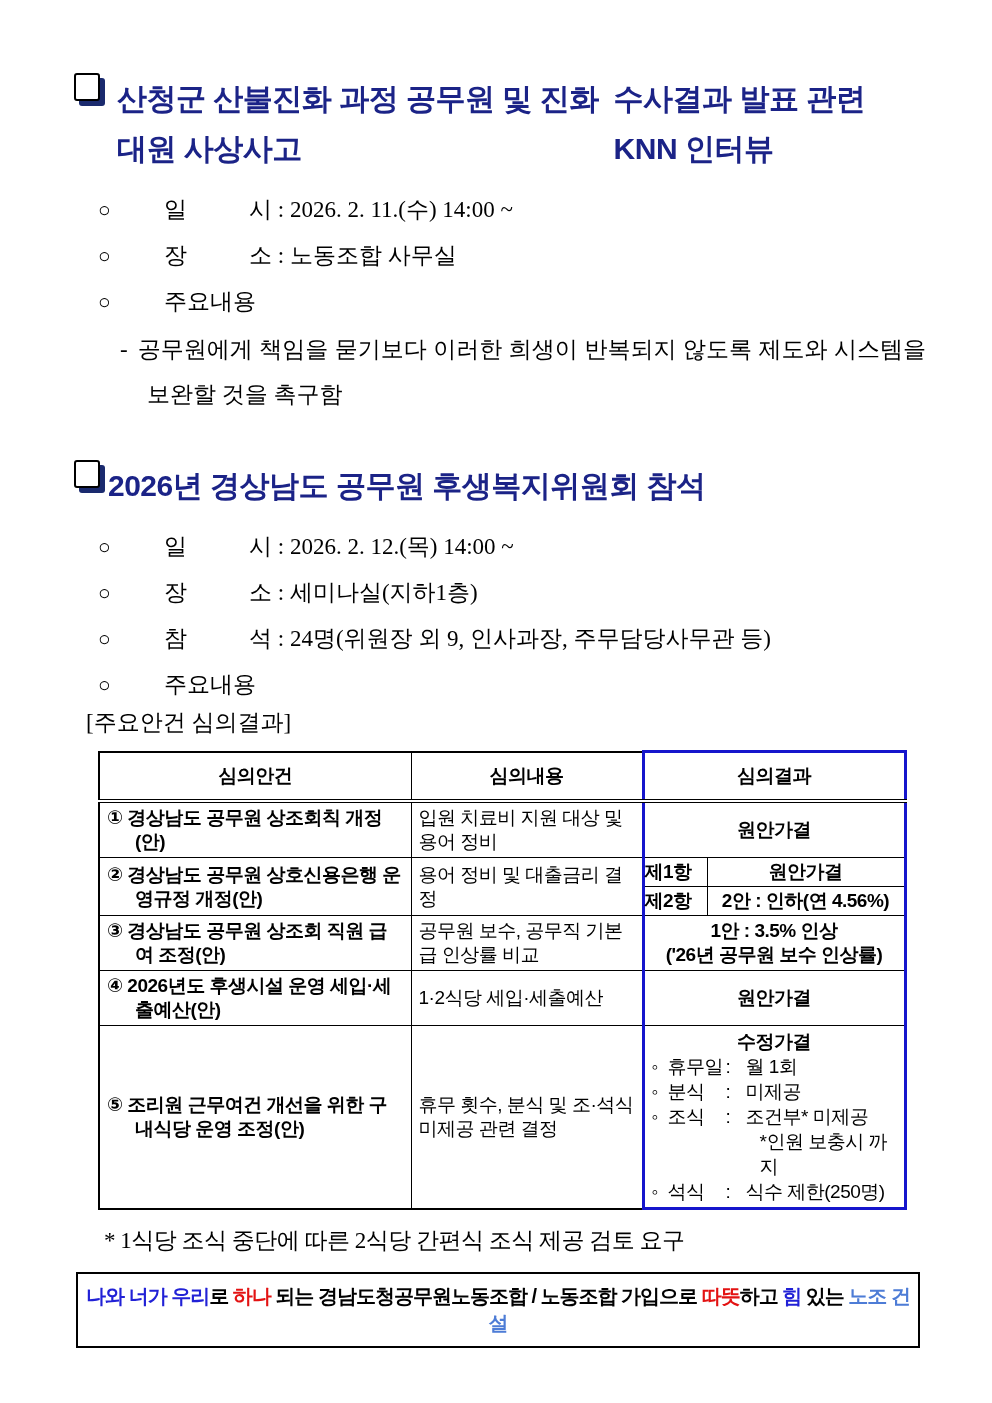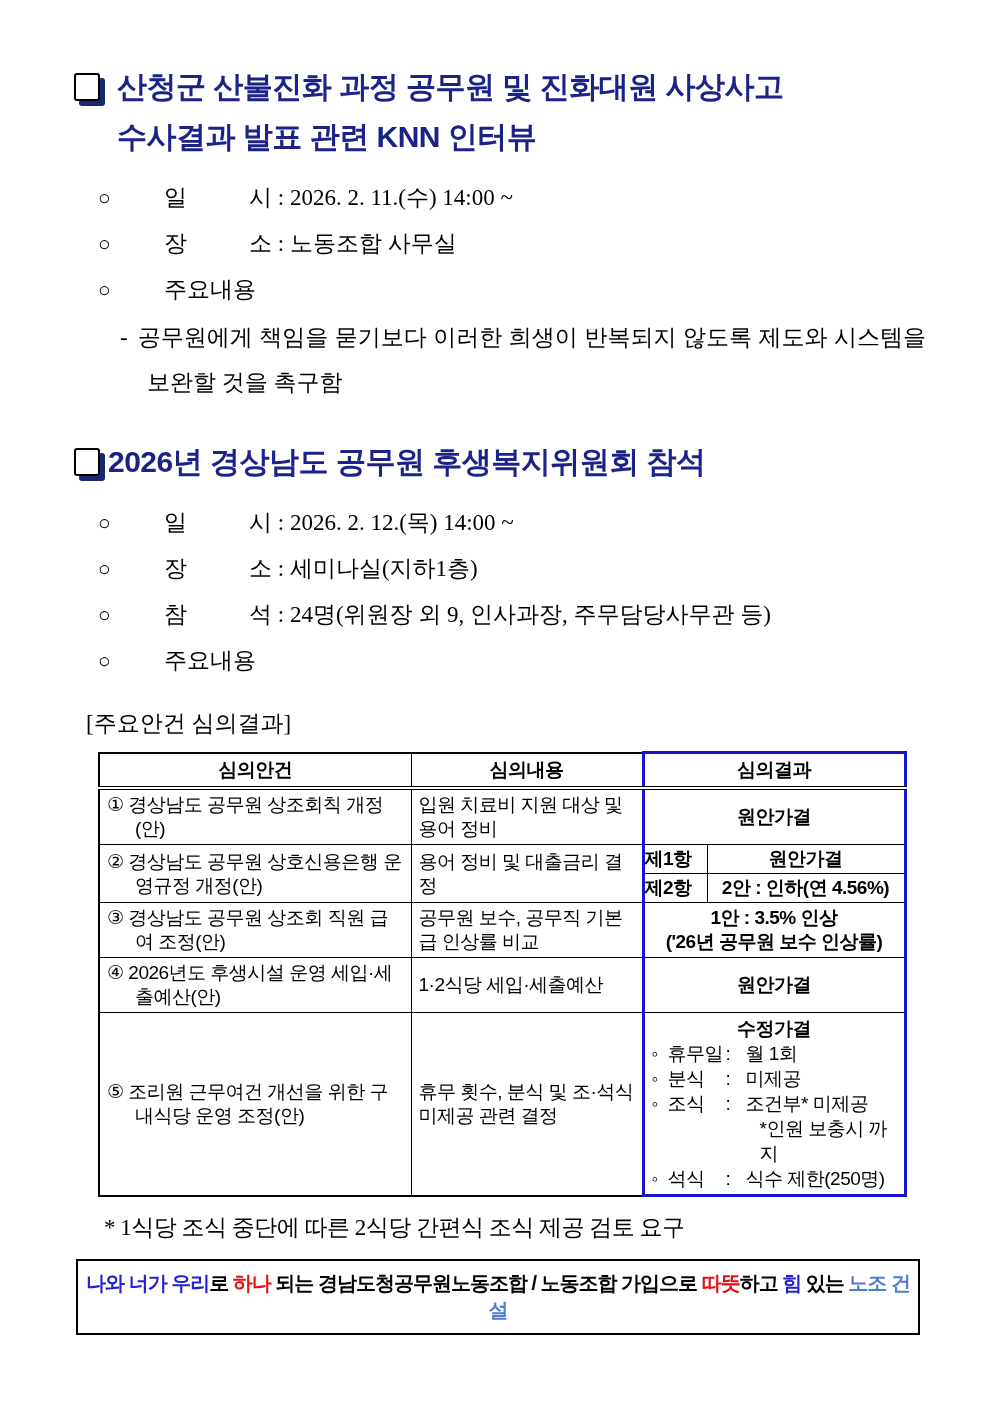--- a/index.html
+++ b/index.html
@@ -9,43 +9,43 @@
     font-family:"Liberation Serif","DejaVu Serif",serif;
   }
   
   .sec-title{display:flex;align-items:flex-start;gap:17px;
     font-family:"Liberation Sans","DejaVu Sans",sans-serif;
     font-weight:800;font-size:30px;line-height:50px;letter-spacing:-0.5px;
     color:#1b2387;}
   .checkbox{flex:0 0 auto;width:22px;height:24px;background:#fff;
     border:2.5px solid #000;border-radius:3px;box-shadow:5px 5px 0 #1a2a6e;
     margin-top:11px;}
-  .title-lines{display:flex;flex-direction:column;}
+  .title-lines{display:flex;flex-direction:row;margin-top:12px;}
   
   .items{margin:13px 0 0 24px;font-size:23px;}
   .item{line-height:46px;white-space:nowrap;}
   .obullet{display:inline-block;width:24px;font-size:21px;margin-right:10px;}
   .ilabel{display:inline-block;width:108px;text-align:justify;text-align-last:justify;margin-left:32px;}
   .isep{white-space:pre;}
   
   .notes{margin:2px 0 0 46px;font-size:23px;}
   .note{line-height:45px;padding-left:27px;text-indent:-27px;text-align:justify;}
   .note .dash{margin-right:10px;}
   .sec2{margin-top:32px;gap:8px;}
-  .bracket{font-size:23px;line-height:30px;margin:25px 0 12px 12px;}
+  .bracket{font-size:23px;line-height:30px;margin:0 0 12px 12px;}
   
   table.review{border-collapse:collapse;table-layout:fixed;margin-left:24px;
     width:806px;font-family:"Liberation Sans","DejaVu Sans",sans-serif;
     font-size:19px;letter-spacing:-0.5px;}
   table.review col.c1{width:312px;} table.review col.c2{width:232px;} table.review col.c3{width:262px;}
   table.review th{border:1.5px solid #000;border-bottom:4px double #000;
-    font-weight:800;font-size:19px;padding:3px 4px;background:#fff;}
+    font-weight:800;font-size:19px;padding:10px 4px;background:#fff;}
   table.review td{border:1px solid #000;padding:3px 7px;line-height:24px;vertical-align:middle;}
   table.review{border:2px solid #000;}
-  .agenda{padding-left:35px !important;text-indent:-28px;}
+  .agenda{padding-left:35px !important;text-indent:-28px;font-weight:bold;}
   .res{text-align:center;font-weight:700;}
   .bcol{border-left:3px solid #1515cc !important;border-right:3px solid #1515cc !important;}
   th.bcol{border-top:3px solid #1515cc !important;}
   tr.lastrow td.bcol{border-bottom:3px solid #1515cc !important;}
   
   td.subcell{padding:0 !important;}
   .subrow{display:flex;align-items:stretch;}
   .subrow.first{border-bottom:1px solid #000;}
   .clause{flex:0 0 62px;border-right:1px solid #000;text-align:left;
     font-weight:700;line-height:24px;padding:2px 0;}

